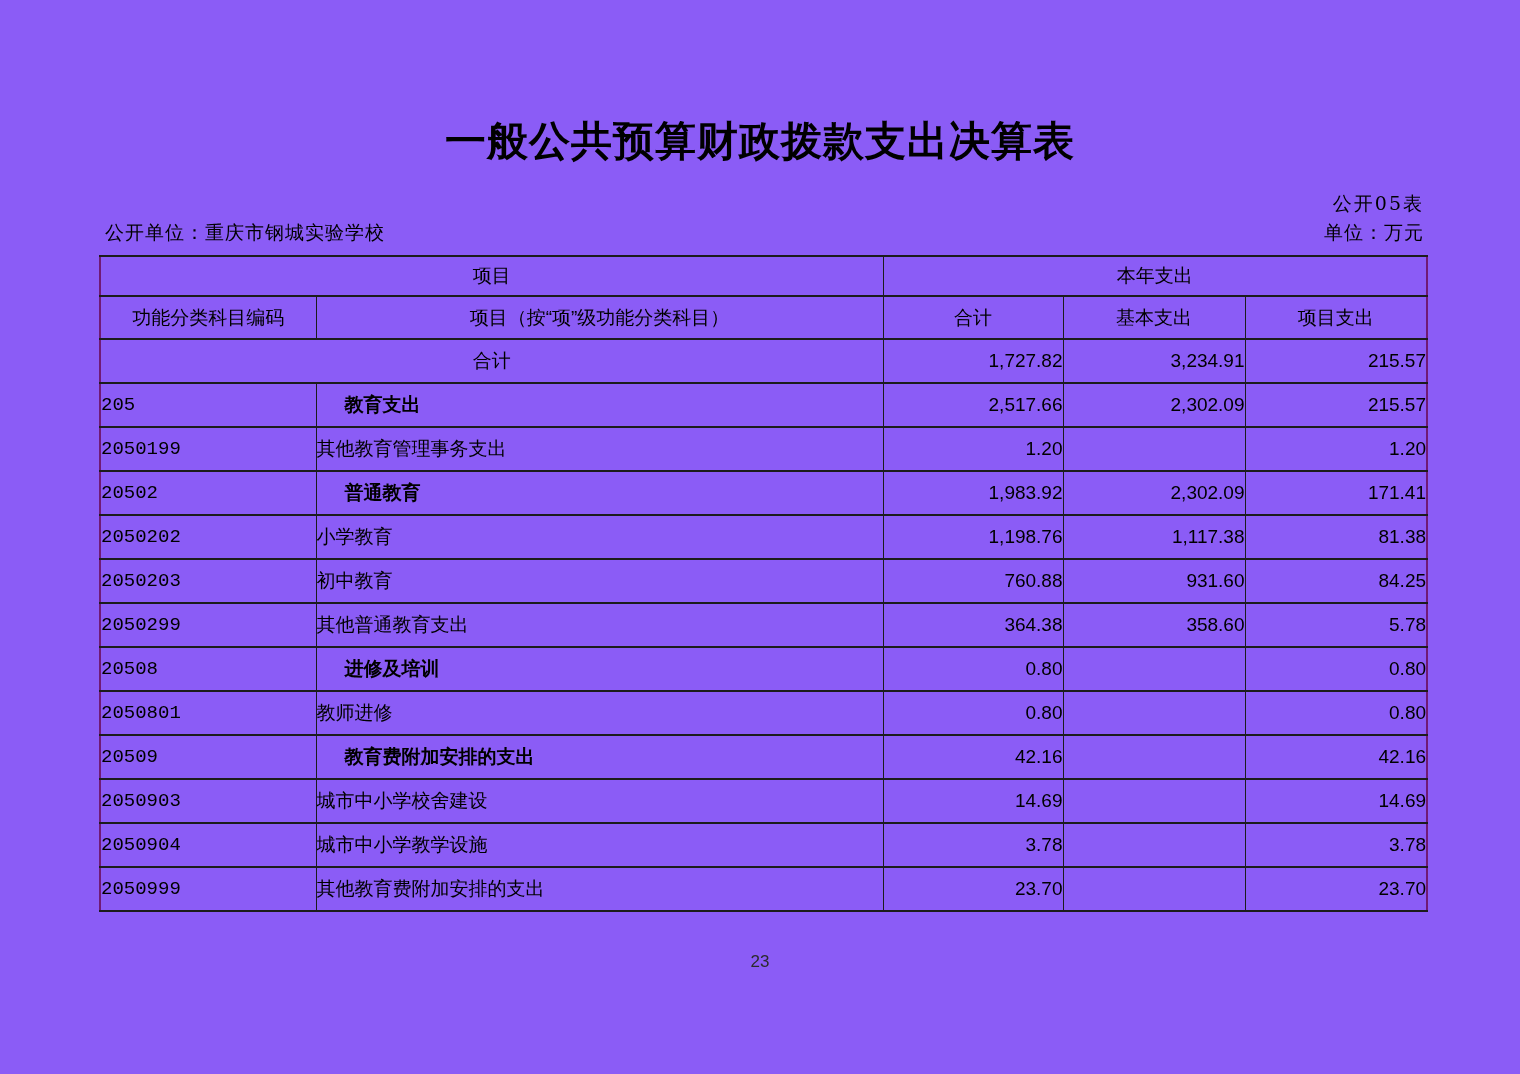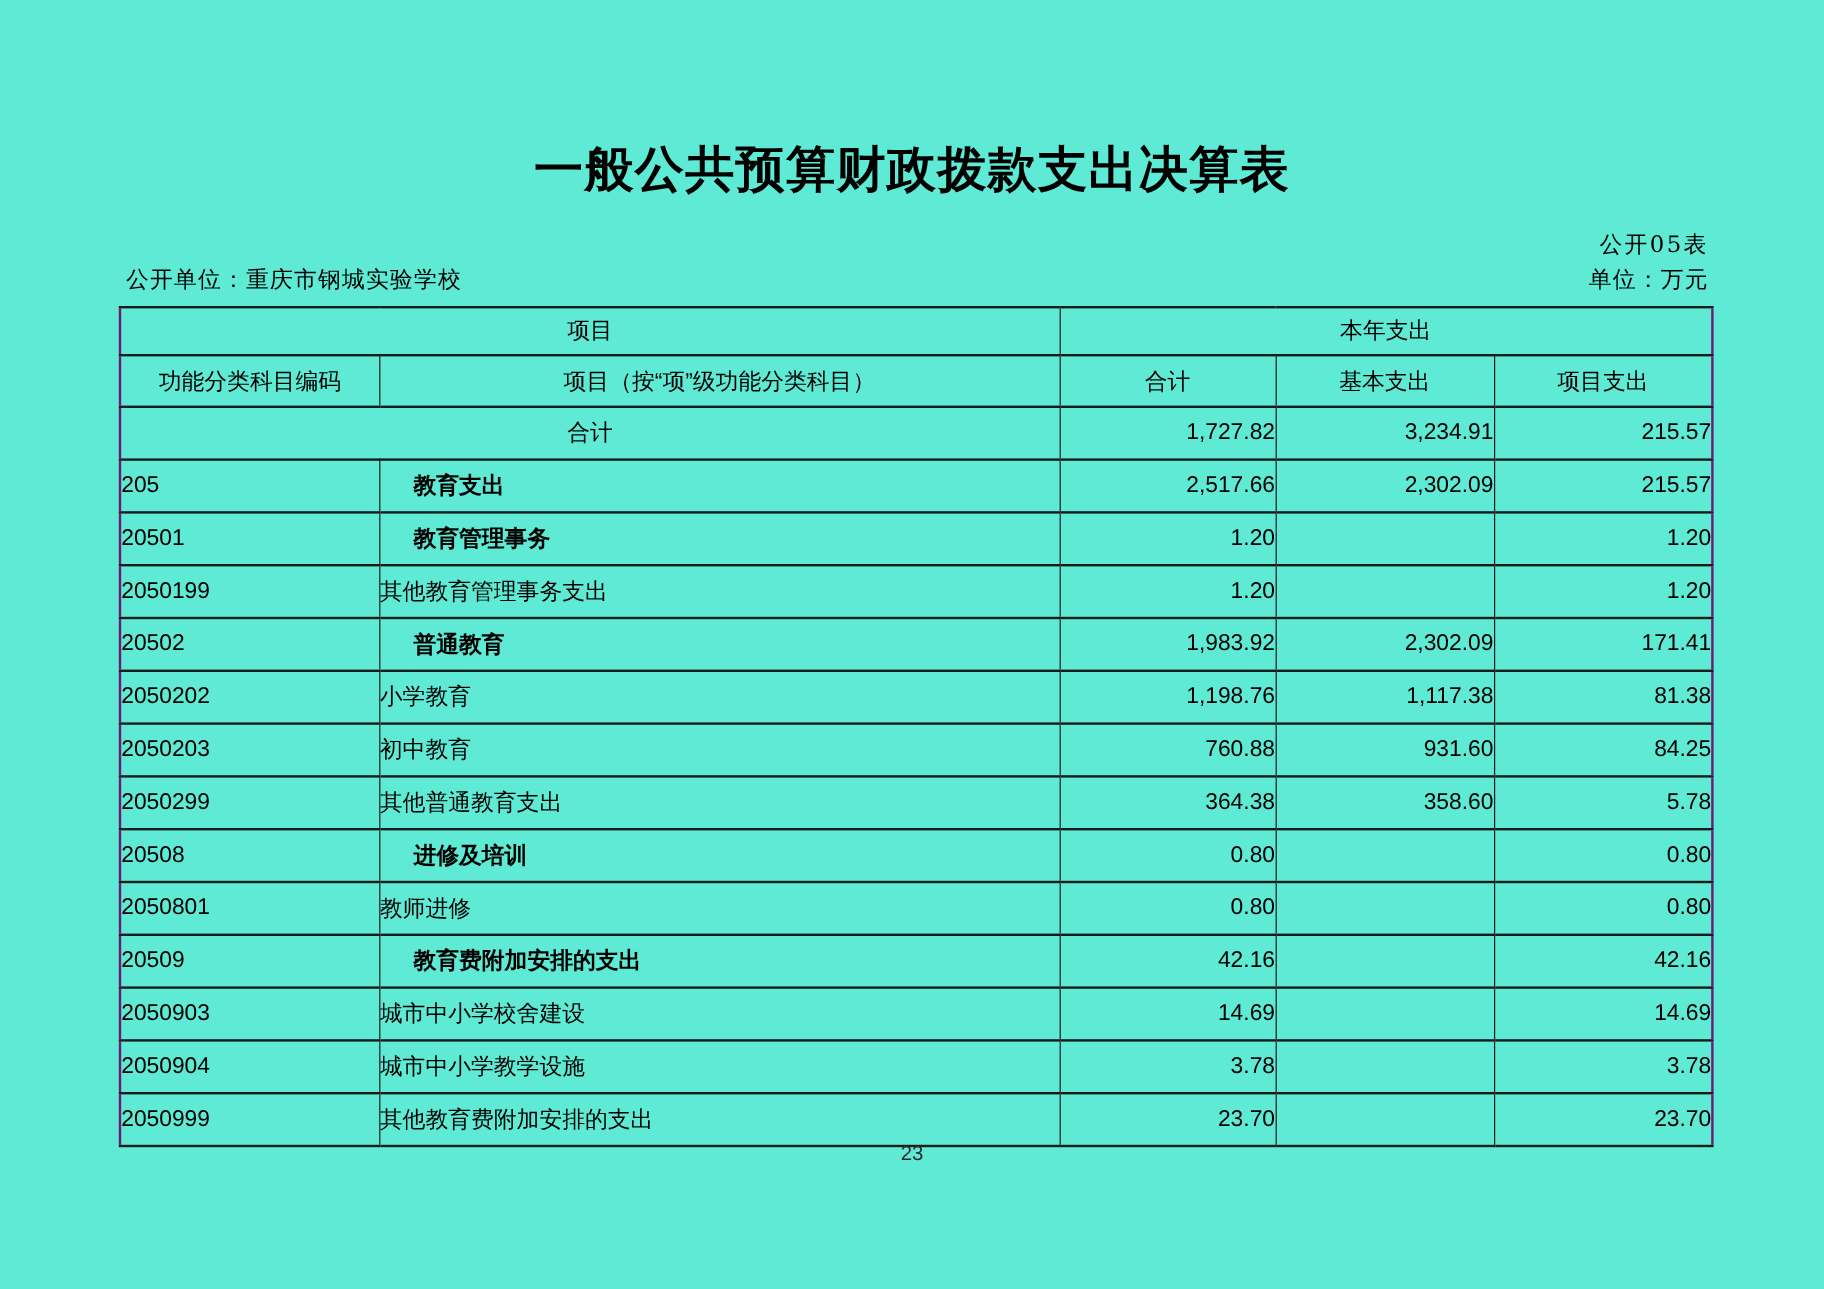--- a/index.html
+++ b/index.html
@@ -1,17 +1,17 @@
 <!DOCTYPE html>
 <html><head>
 <meta charset="utf-8">
 <style>
   html,body{margin:0;padding:0;background:#ffffff;}
   .page{
-    position:relative;width:1520px;height:1074px;background:#5eead4;color:#000;
+    position:relative;width:1520px;height:1074px;background:#8b5cf6;color:#000;
     font-family:"Liberation Sans","DejaVu Sans",sans-serif;overflow:hidden;
   }
   .title{
     position:absolute;top:114px;left:0;width:100%;margin:0;
     text-align:center;font-size:41px;font-weight:bold;letter-spacing:1px;
     font-family:"Liberation Sans","DejaVu Sans",sans-serif;
   }
   .meta{
     position:absolute;font-size:19px;
     font-family:"DejaVu Serif","Liberation Serif",serif;
@@ -29,21 +29,21 @@
     border-top:2px solid #1c1c1c;border-bottom:2px solid #1c1c1c;
     padding:0;vertical-align:middle;overflow:hidden;white-space:nowrap;
   }
   .fin-table thead th{
     font-weight:normal;text-align:center;font-size:19px;
     font-family:"Liberation Sans","DejaVu Sans",sans-serif;
   }
   .row-group th{height:38px;}
   .row-cols th{height:41px;}
   .fin-table tbody td{height:42px;font-size:19px;}
-  .cell-code{text-align:left;padding-left:12px;font-family:Liberation Sans, sans-serif;}
+  .cell-code{text-align:left;padding-left:12px;font-family:Liberation Mono, monospace;}
   .cell-name{
     text-align:left;padding-left:32px;
     font-family:"DejaVu Serif","Liberation Serif",serif;
   }
   .cell-name.bold{font-weight:bold;padding-left:28px;}
   .cell-num{text-align:right;padding-right:12px;font-family:"Liberation Sans","DejaVu Sans",sans-serif;}
   .cell-total-label{text-align:center;font-family:"Liberation Sans","DejaVu Sans",sans-serif;}
   .page-number{
     position:absolute;top:952px;left:0;width:100%;text-align:center;
     font-size:17px;color:#2b2b2b;
@@ -87,27 +87,20 @@
           <td class="cell-num">1,727.82</td>
           <td class="cell-num">3,234.91</td>
           <td class="cell-num">215.57</td>
         </tr>
         <tr>
           <td class="cell-code">205</td>
           <td class="cell-name bold">教育支出</td>
           <td class="cell-num">2,517.66</td>
           <td class="cell-num">2,302.09</td>
           <td class="cell-num">215.57</td>
-        </tr>
-        <tr>
-          <td class="cell-code">20501</td>
-          <td class="cell-name bold">教育管理事务</td>
-          <td class="cell-num">1.20</td>
-          <td class="cell-num"></td>
-          <td class="cell-num">1.20</td>
         </tr>
         <tr>
           <td class="cell-code">2050199</td>
           <td class="cell-name">其他教育管理事务支出</td>
           <td class="cell-num">1.20</td>
           <td class="cell-num"></td>
           <td class="cell-num">1.20</td>
         </tr>
         <tr>
           <td class="cell-code">20502</td>

